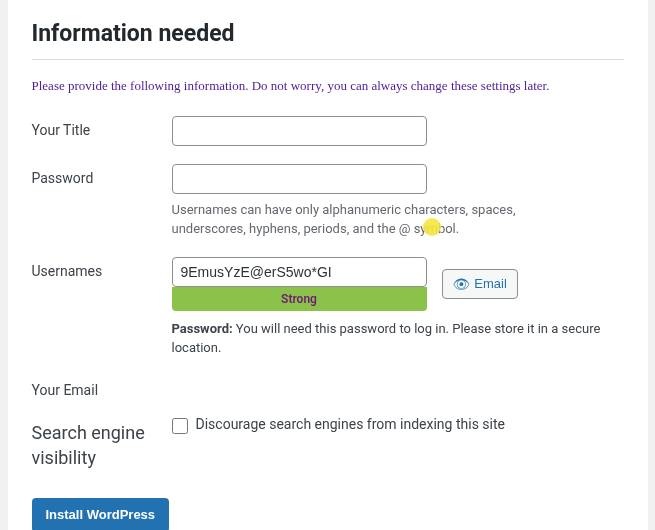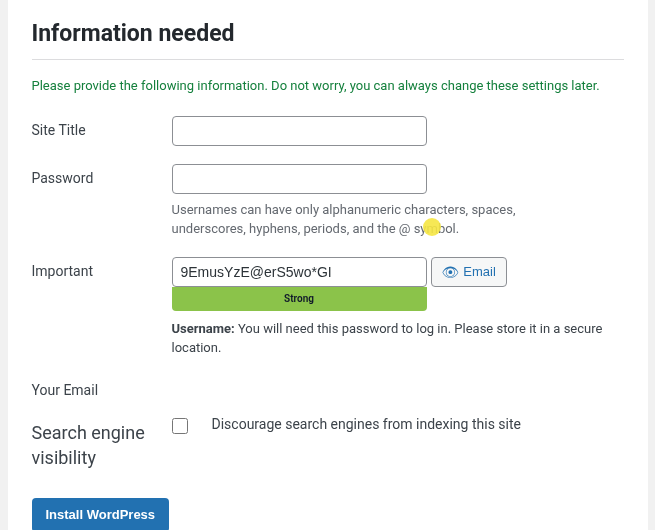--- a/index.html
+++ b/index.html
@@ -32,23 +32,24 @@
     }
 
     .divider {
       border: none;
       border-top: 1px solid #dcdcde;
       margin-bottom: 16px;
     }
 
     .description {
       font-size: 13px;
-      color: #15803d;
+      color: #4c1d95;
       margin-bottom: 20px;
       line-height: 1.5;
+      font-family: Liberation Serif, serif;
     }
 
     .form-table {
       width: 100%;
     }
 
     .form-row {
       display: flex;
       align-items: flex-start;
       margin-bottom: 18px;
@@ -84,21 +85,22 @@
     .input-hint {
       font-size: 13px;
       color: #646970;
       margin-top: 6px;
       line-height: 1.5;
       max-width: 420px;
     }
 
     .password-row {
       display: flex;
-      gap: 4px;
+      align-items: center;
+      gap: 15px;
     }
 
     .password-input {
       width: 255px;
       height: 30px;
       border: 1px solid #8c8f94;
       border-radius: 4px;
       padding: 4px 8px;
       font-size: 14px;
       color: #2c3338;
@@ -116,22 +118,22 @@
       width: 100%;
       height: 24px;
       background: #8bc34a;
       border-radius: 0 0 4px 4px;
       display: flex;
       align-items: center;
       justify-content: center;
     }
 
     .strength-text {
-      font-size: 10px;
-      color: #0f172a;
+      font-size: 12px;
+      color: #701a75;
       font-weight: 600;
     }
 
     .hide-button {
       display: flex;
       align-items: center;
       gap: 4px;
       background: #f6f7f7;
       border: 1px solid #8c8f94;
       border-radius: 4px;
@@ -153,21 +155,21 @@
       line-height: 1.5;
     }
 
     .important-note strong {
       font-weight: 700;
     }
 
     .checkbox-row {
       display: flex;
       align-items: flex-start;
-      gap: 24px;
+      gap: 8px;
     }
 
     .checkbox-input {
       margin-top: 2px;
       width: 16px;
       height: 16px;
       cursor: pointer;
     }
 
     .checkbox-label {
@@ -214,51 +216,51 @@
 <body>
 
 <div class="page-wrapper">
   <h1 class="page-title">Information needed</h1>
   <hr class="divider">
   <p class="description">Please provide the following information. Do not worry, you can always change these settings later.</p>
 
   <div class="form-table">
 
     <div class="form-row">
-      <label class="form-label">Site Title</label>
+      <label class="form-label">Your Title</label>
       <div class="form-control">
         <input type="text" class="form-input" value="" style="">
       </div>
     </div>
 
     <div class="form-row">
       <label class="form-label">Password</label>
       <div class="form-control">
         <input type="text" class="form-input" value="" style="">
         <p class="input-hint">Usernames can have only alphanumeric characters, spaces, underscores, hyphens, periods, and the @ symbol.</p>
       </div>
     </div>
 
     <div class="form-row">
-      <label class="form-label">Important</label>
+      <label class="form-label">Usernames</label>
       <div class="form-control">
         <div class="password-row">
           <div class="password-wrapper">
             <input type="text" class="password-input" value="9EmusYzE@erS5wo*GI" style="">
             <div class="strength-bar" style="background: rgb(139, 195, 74);">
               <span class="strength-text">Strong</span>
             </div>
           </div>
           <button class="hide-button">
             <span class="eye-icon">👁</span>
             <span>Email</span>
           </button>
         </div>
         <p class="important-note">
-          <strong>Username:</strong><span> You will need this password to log in. Please store it in a secure location.</span>
+          <strong>Password:</strong><span> You will need this password to log in. Please store it in a secure location.</span>
         </p>
       </div>
     </div>
 
     <div class="form-row">
       <label class="form-label">Your Email</label>
     </div>
 
     <div class="form-row">
       <label class="search-visibility-label">Search engine visibility</label>

